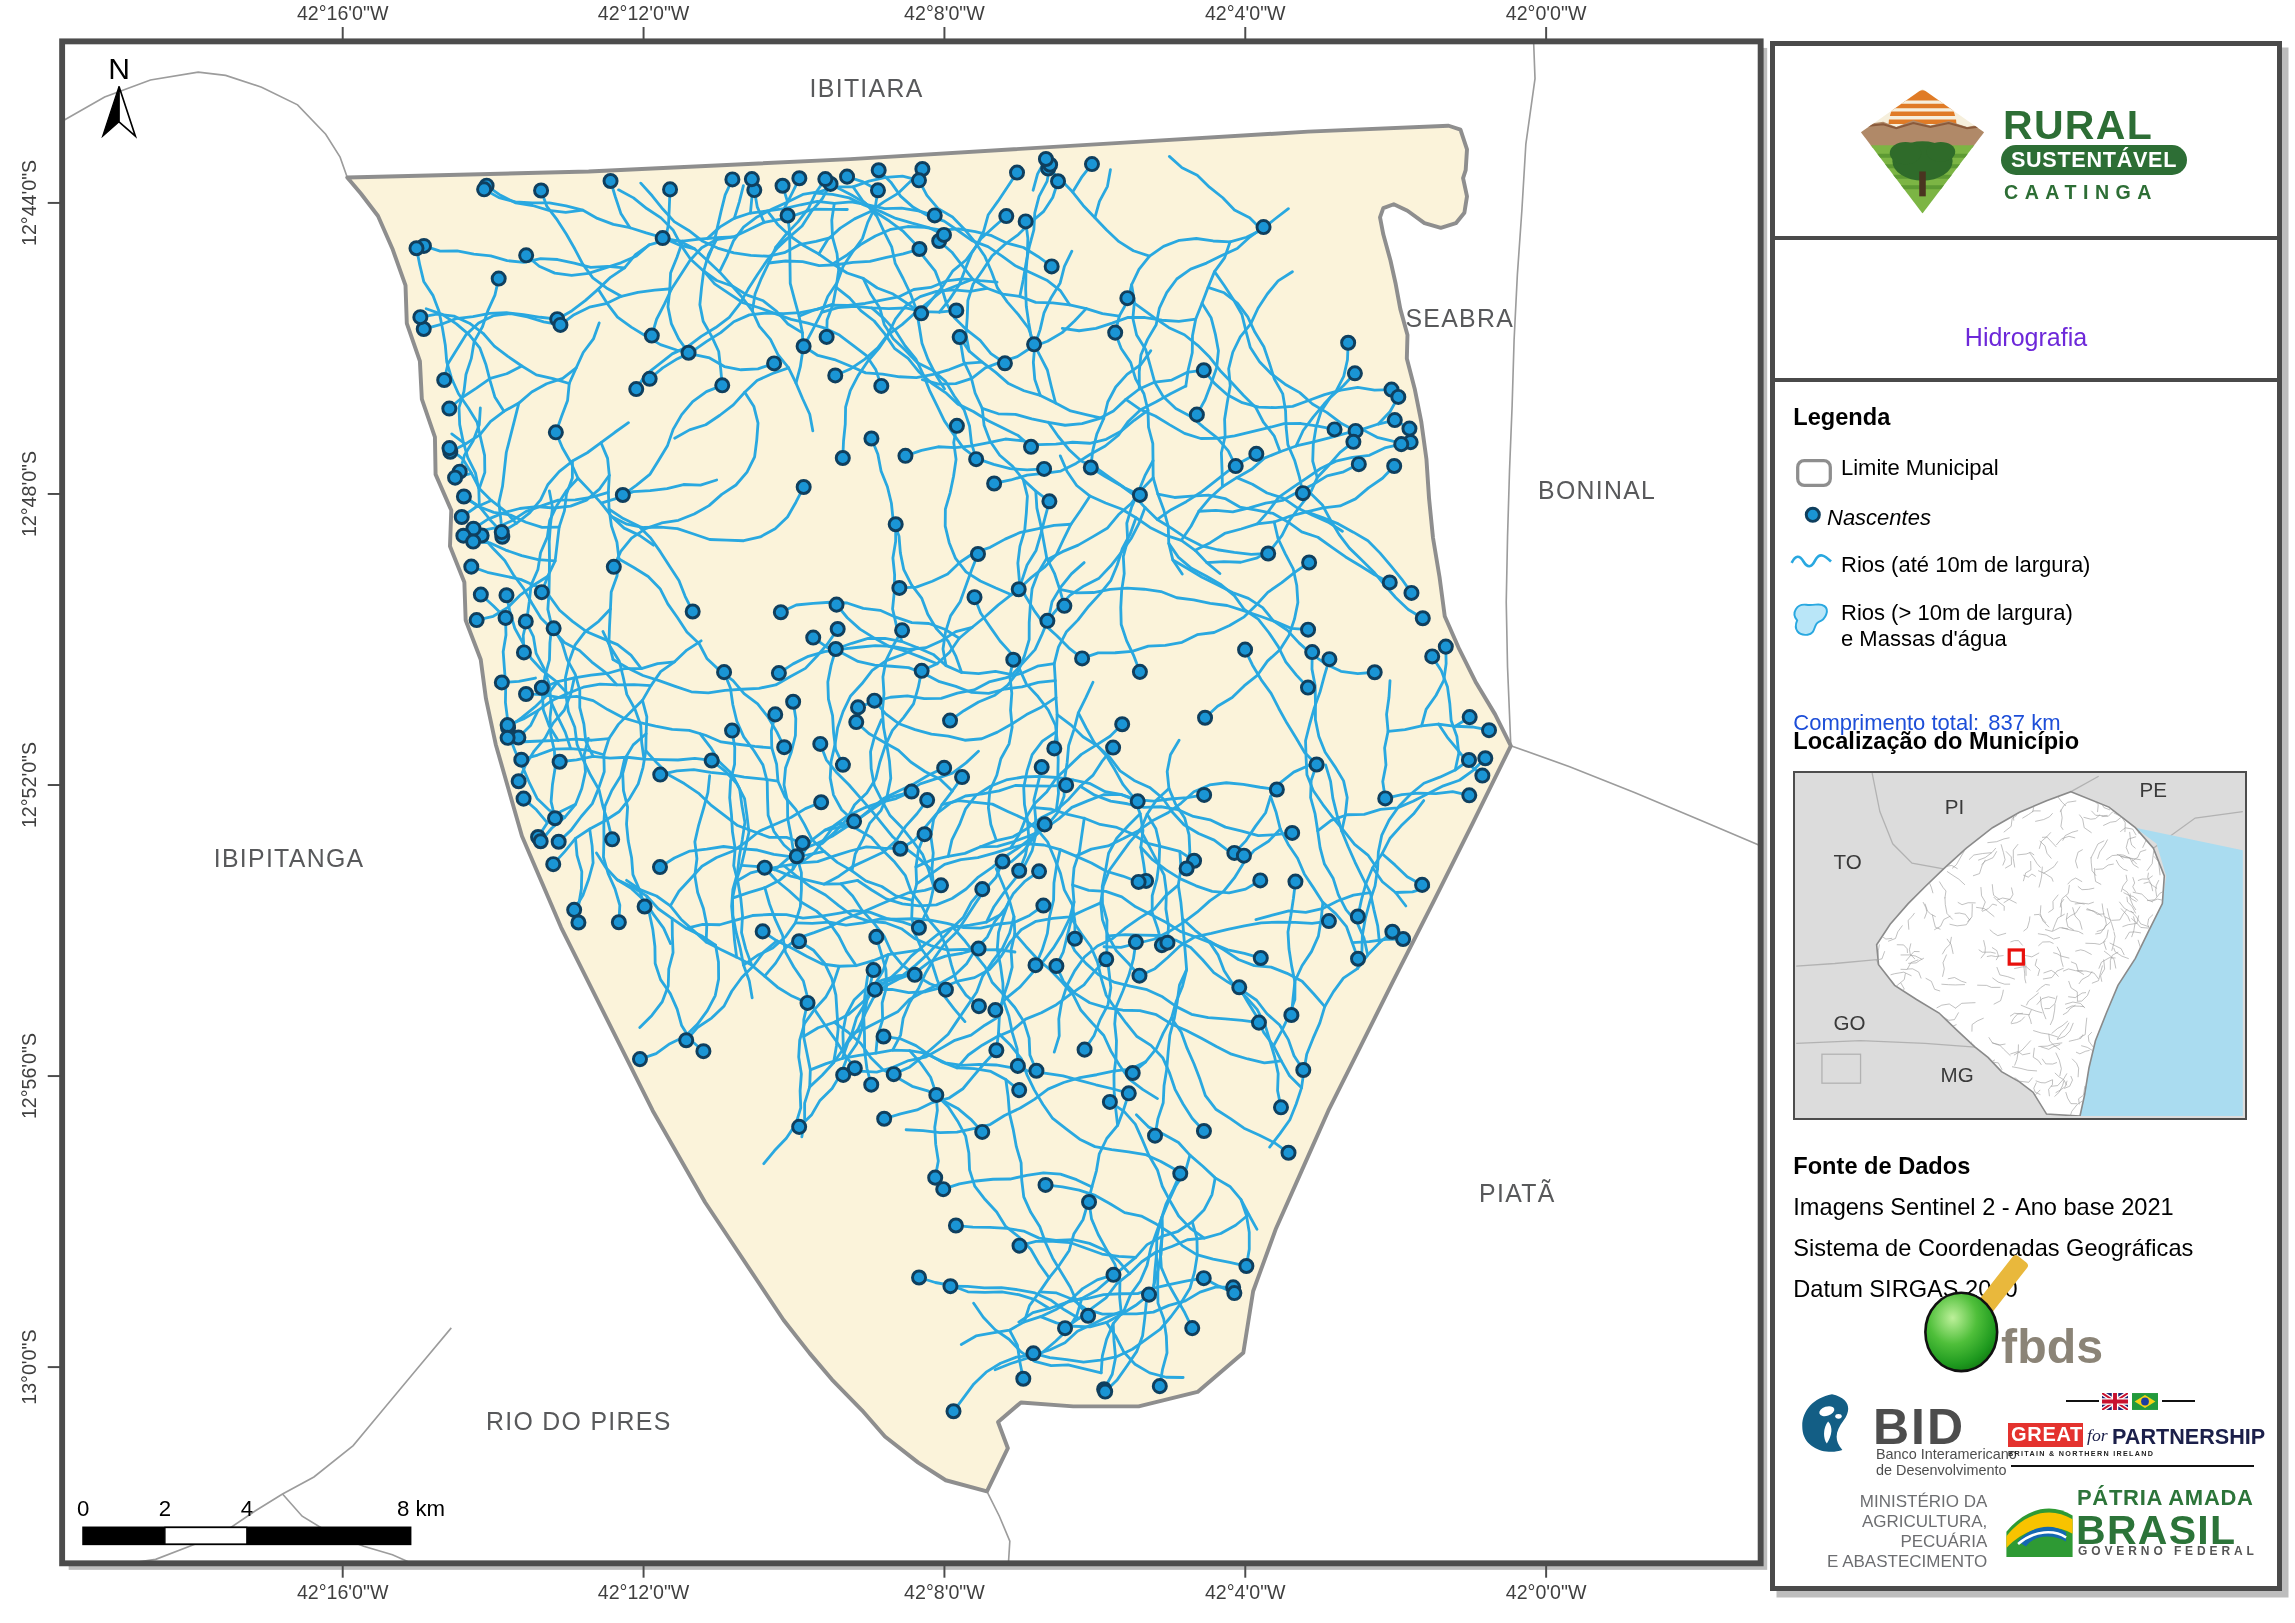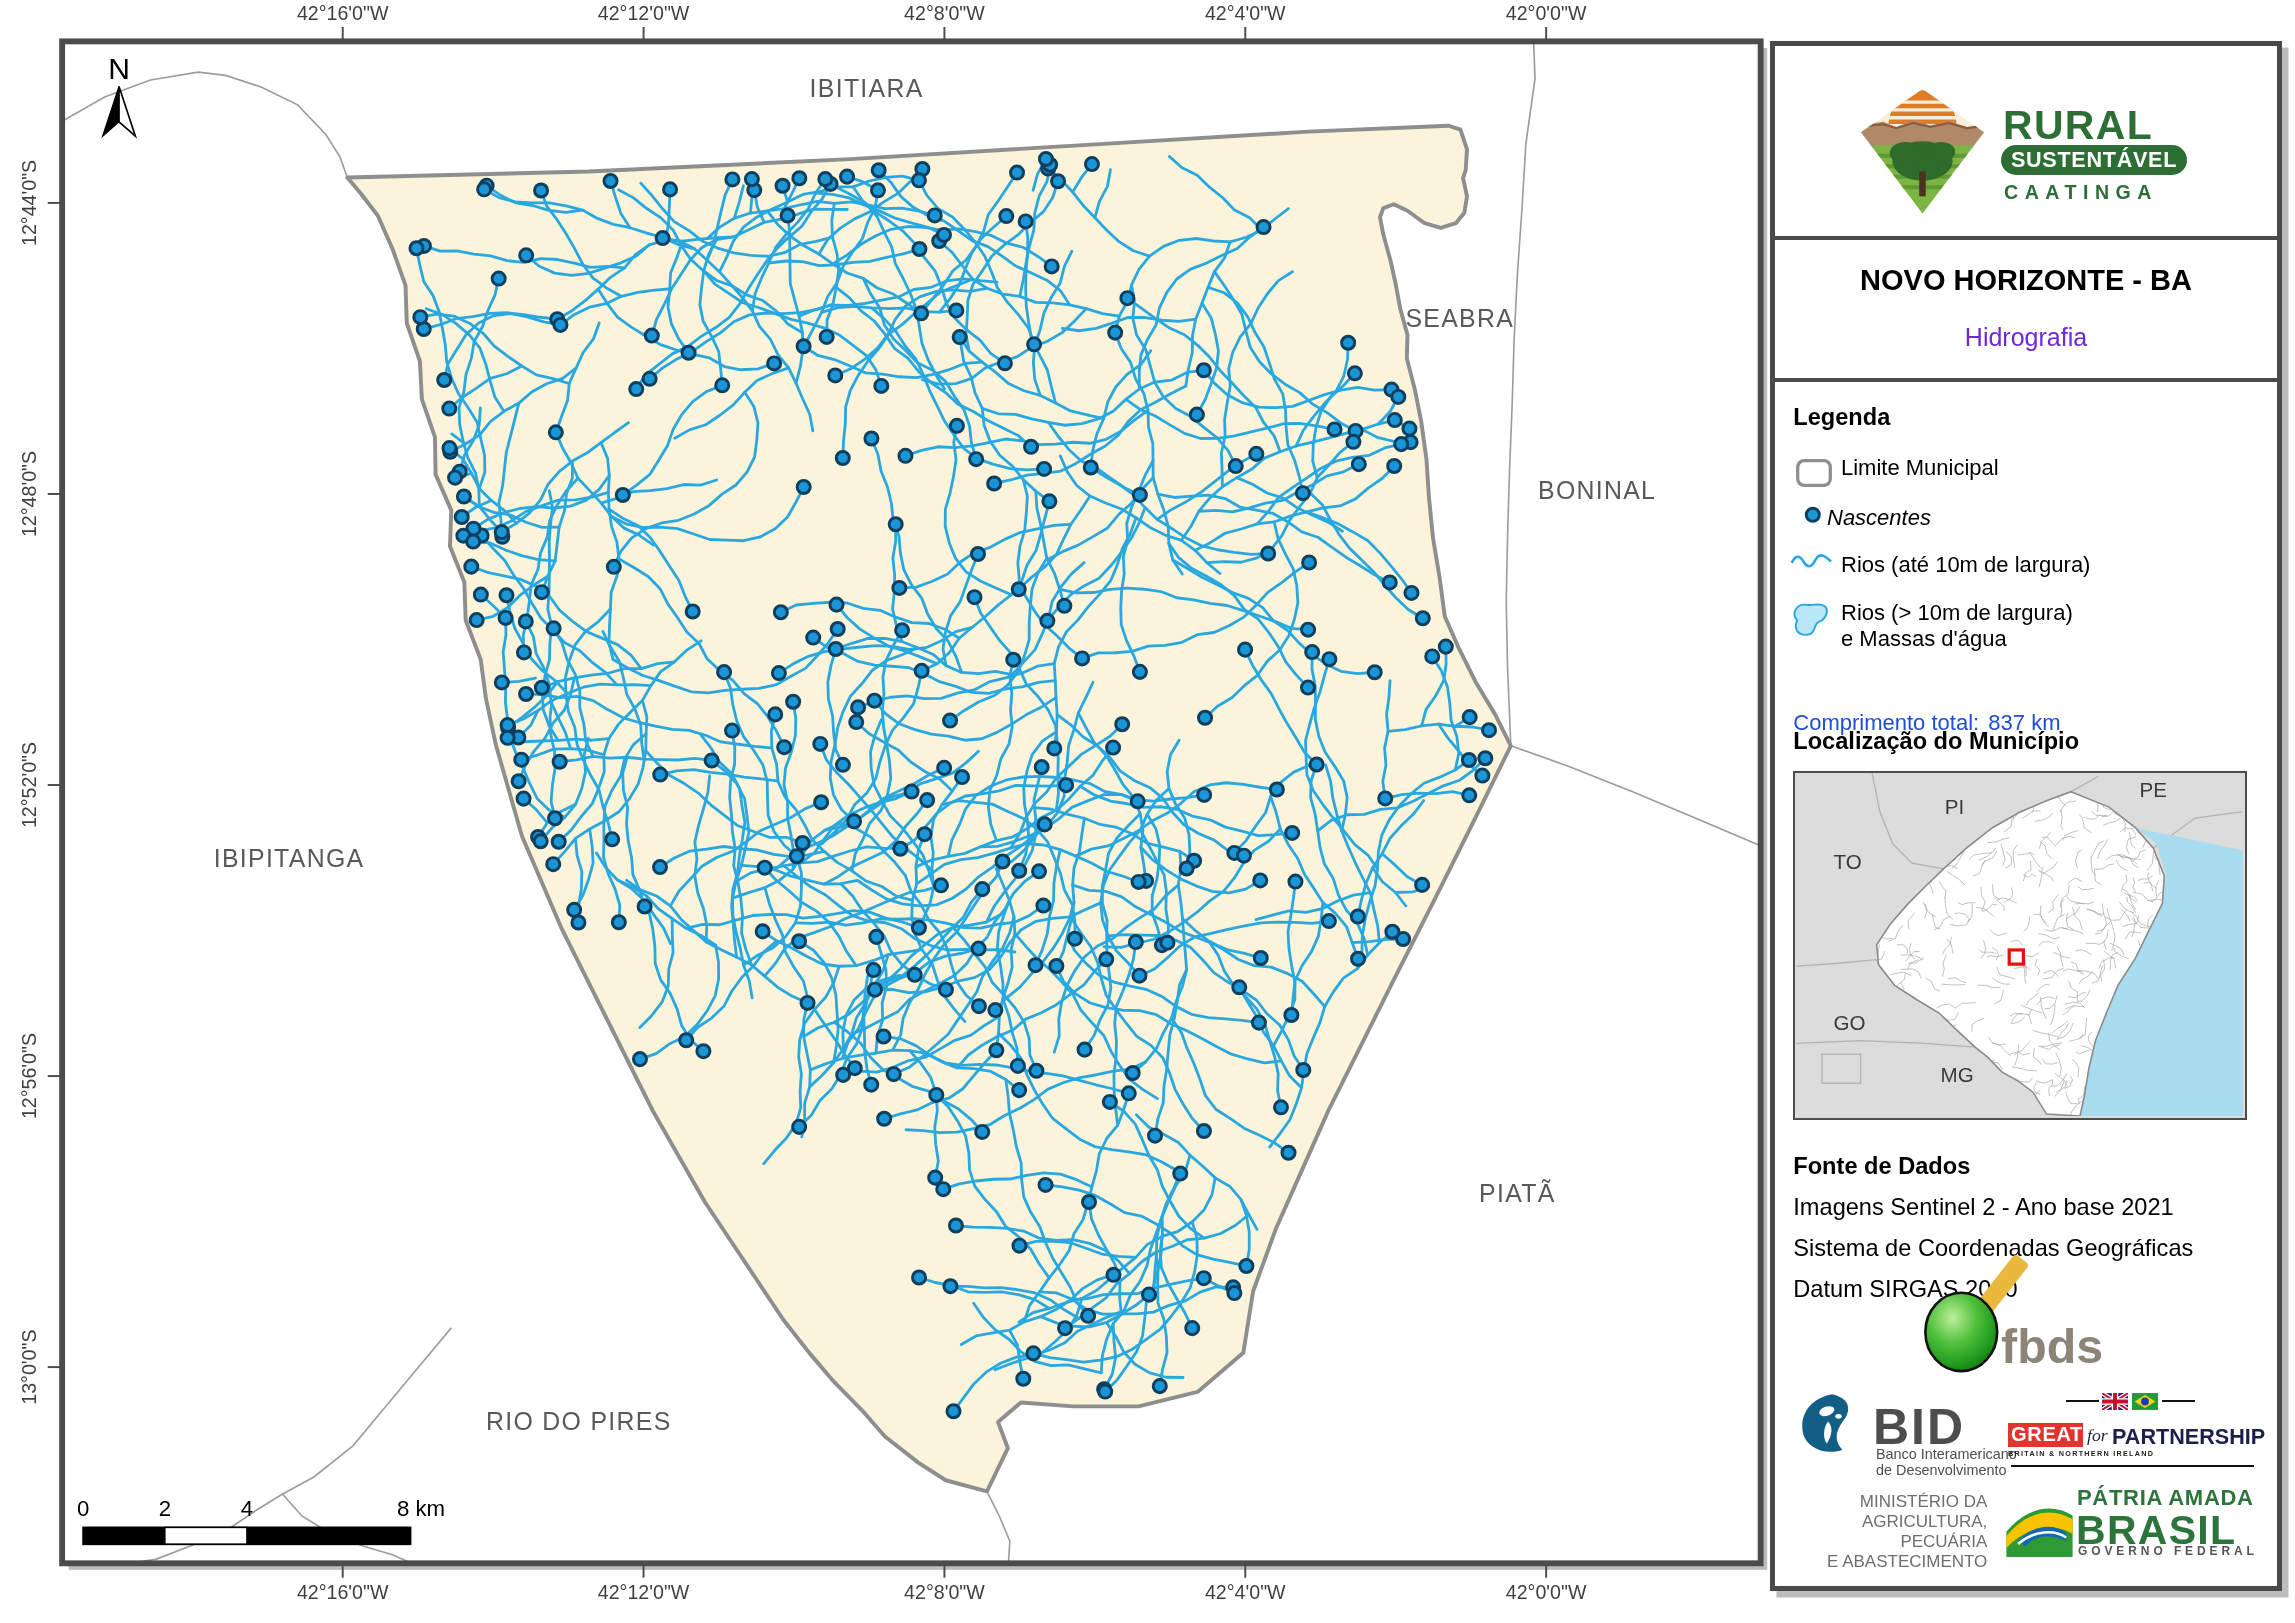--- a/index.html
+++ b/index.html
@@ -846,21 +846,20 @@
         <path d="M150,18 q8,-8 16,-2 q-6,8 -16,2 Z" fill="#3a2a18"></path>
       </g>
     </svg>
     <div class="abs logo-rural">RURAL</div>
     <div class="abs logo-pill">
       <span>SUSTENTÁVEL</span>
     </div>
     <div class="abs logo-caatinga">CAATINGA</div>
     <div class="divider" style="top:190px"></div>
 
-    <h1 class="abs map-title">NOVO HORIZONTE - BA</h1>
     <h2 class="abs map-subtitle">Hidrografia</h2>
     <div class="divider" style="top:332px"></div>
 
     <div class="abs h-block leg-head">Legenda</div>
 
     <svg class="abs sw-limite" width="38" height="30" viewBox="0 0 58 46">
       <rect x="4" y="4" width="50" height="38" rx="10" fill="#fff" stroke="#8e8e8e" stroke-width="5"></rect>
     </svg>
     <div class="abs leg-label lb-limite">Limite Municipal</div>
 

